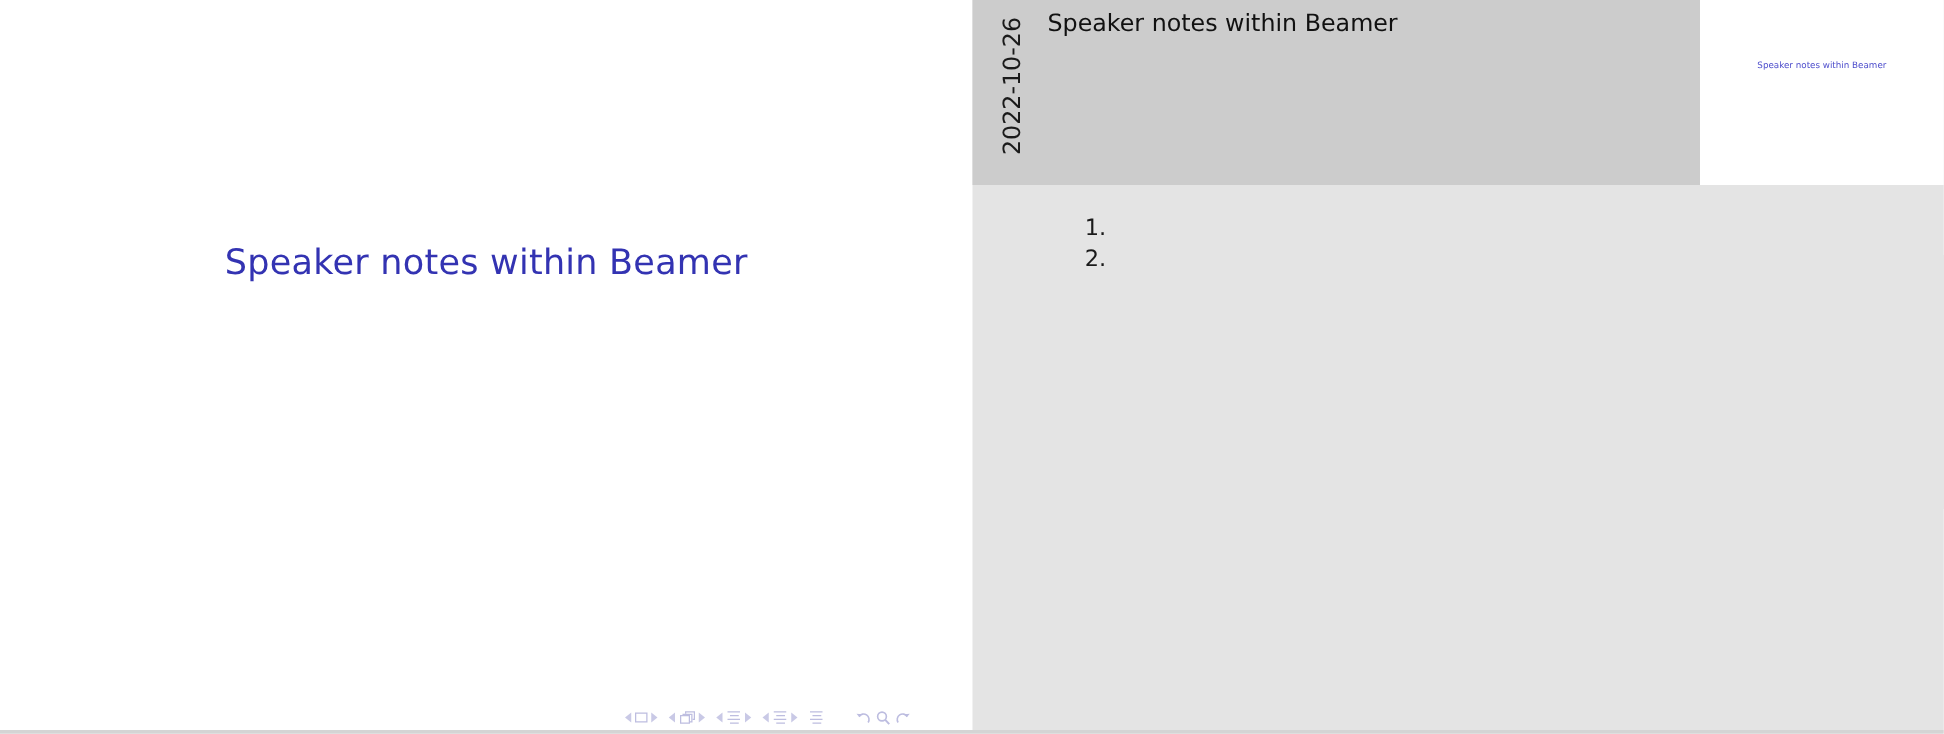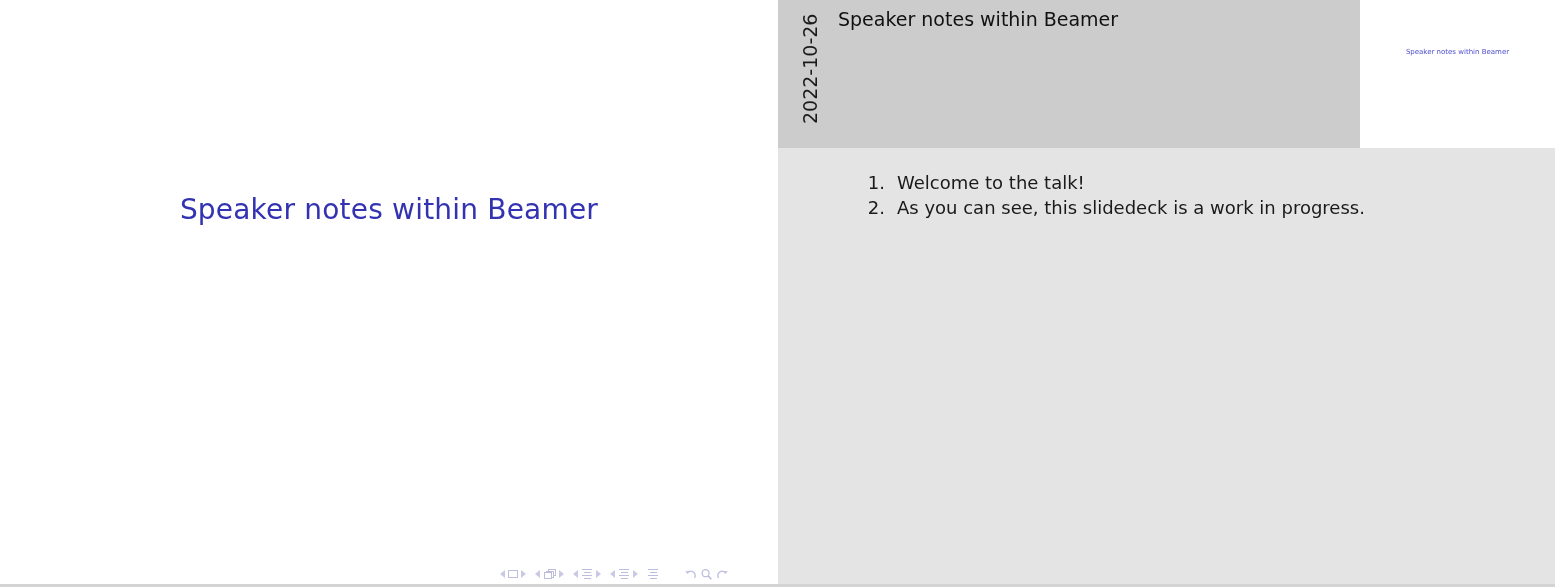--- a/index.html
+++ b/index.html
@@ -267,23 +267,21 @@
     <div id="notes-header-title">Speaker notes within Beamer</div>
   </div>
 
   <div id="slide-thumb">
     <div id="slide-thumb-title">Speaker notes within Beamer</div>
   </div>
 
   <div id="notes-list">
     <div class="note-item">
       <span class="note-number">1.</span>
-      <span class="note-text">Welcome to the talk!</span>
     </div>
     <div class="note-item">
       <span class="note-number">2.</span>
-      <span class="note-text">As you can see, this slidedeck is a work in progress.</span>
     </div>
   </div>
 
 </div>
 
 <div id="bottom-strip"></div>
 
 </body></html>

